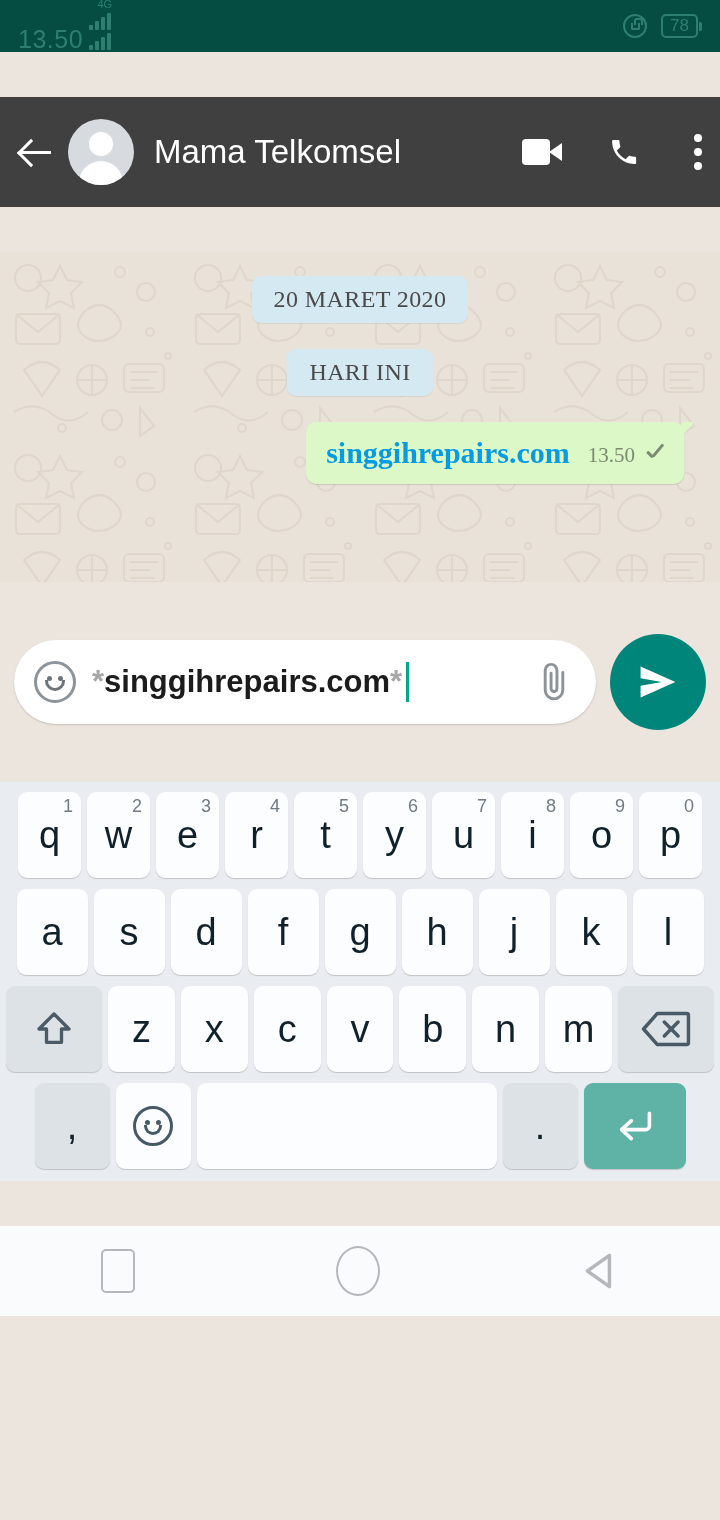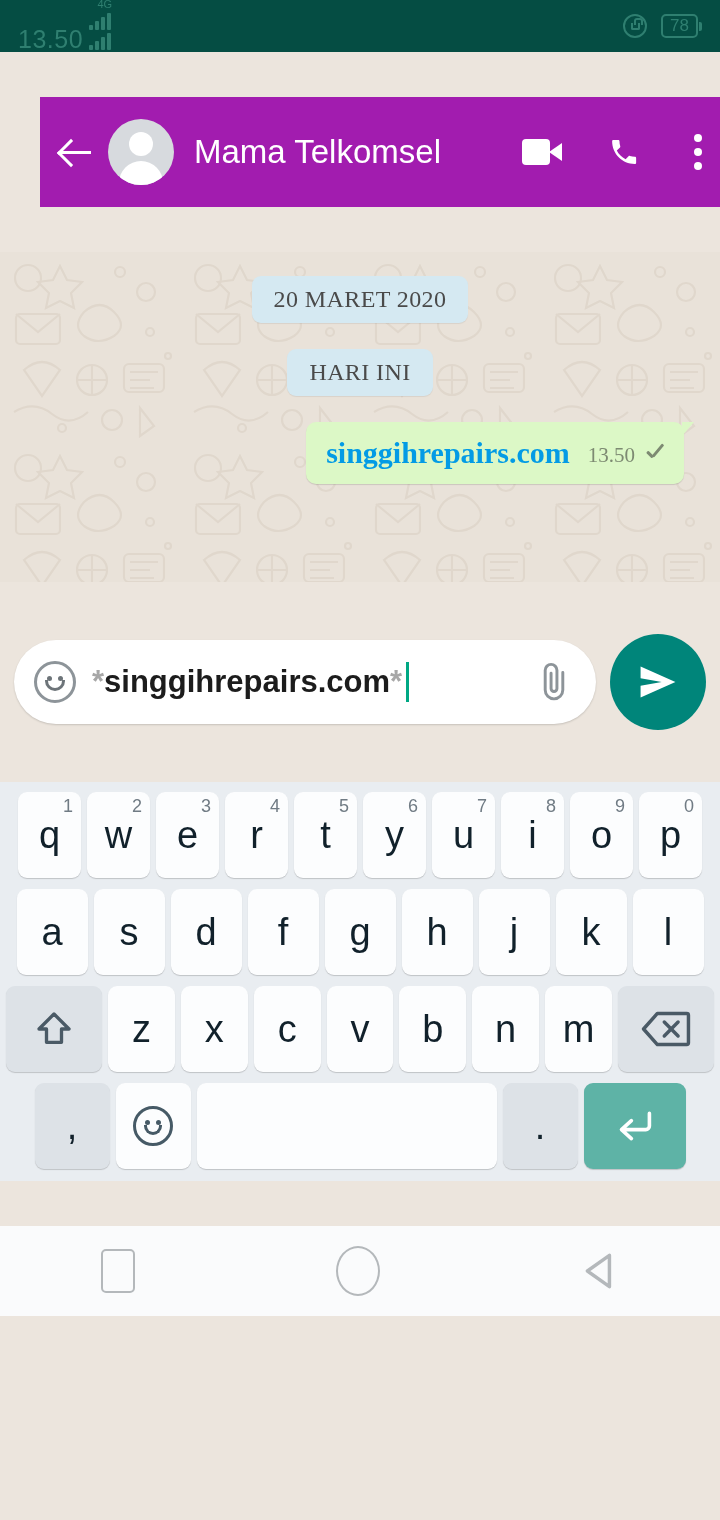--- a/index.html
+++ b/index.html
@@ -33,22 +33,22 @@
                    border-top:none; border-radius:0 0 2px 2px; position:relative; }
   .rot-lock span:before { content:""; position:absolute; left:1px; top:-5px; width:5px; height:5px;
                    border:2px solid #2f7f70; border-bottom:none; border-radius:3px 3px 0 0; }
   .battery { display:flex; align-items:center;text-align:right; }
   .battery-body { border:2px solid #2f7f70; border-radius:5px; padding:1px 7px;
                   font-size:17px; color:#2f7f70; line-height:1.1; }
   .battery-tip { width:3px; height:9px; background:#2f7f70; border-radius:0 2px 2px 0; margin-left:1px; }
 
   
   .header {
-    height:110px; background:#a21caf; display:flex; align-items:center;
-    padding:0 18px 0 14px; gap:0; flex:0 0 110px;margin-left:40px;
+    height:110px; background:#404040; display:flex; align-items:center;
+    padding:0 18px 0 14px; gap:0; flex:0 0 110px;
   }
   .back-arrow { width:46px; height:46px; position:relative; flex:0 0 46px; cursor:pointer; }
   .back-arrow:before { content:""; position:absolute; left:7px; top:22px; width:30px; height:3px; background:#fff; }
   .back-arrow:after { content:""; position:absolute; left:7px; top:14px; width:17px; height:17px;
                       border-left:3px solid #fff; border-bottom:3px solid #fff; transform:rotate(45deg); }
   .avatar { width:66px; height:66px; border-radius:50%; background:#d7dade; margin-left:8px;
             position:relative; overflow:hidden; flex:0 0 66px; }
   .avatar .head { position:absolute; width:24px; height:24px; border-radius:50%; background:#fff;
                   left:21px; top:13px; }
   .avatar .body { position:absolute; width:44px; height:34px; border-radius:22px 22px 0 0; background:#fff;

